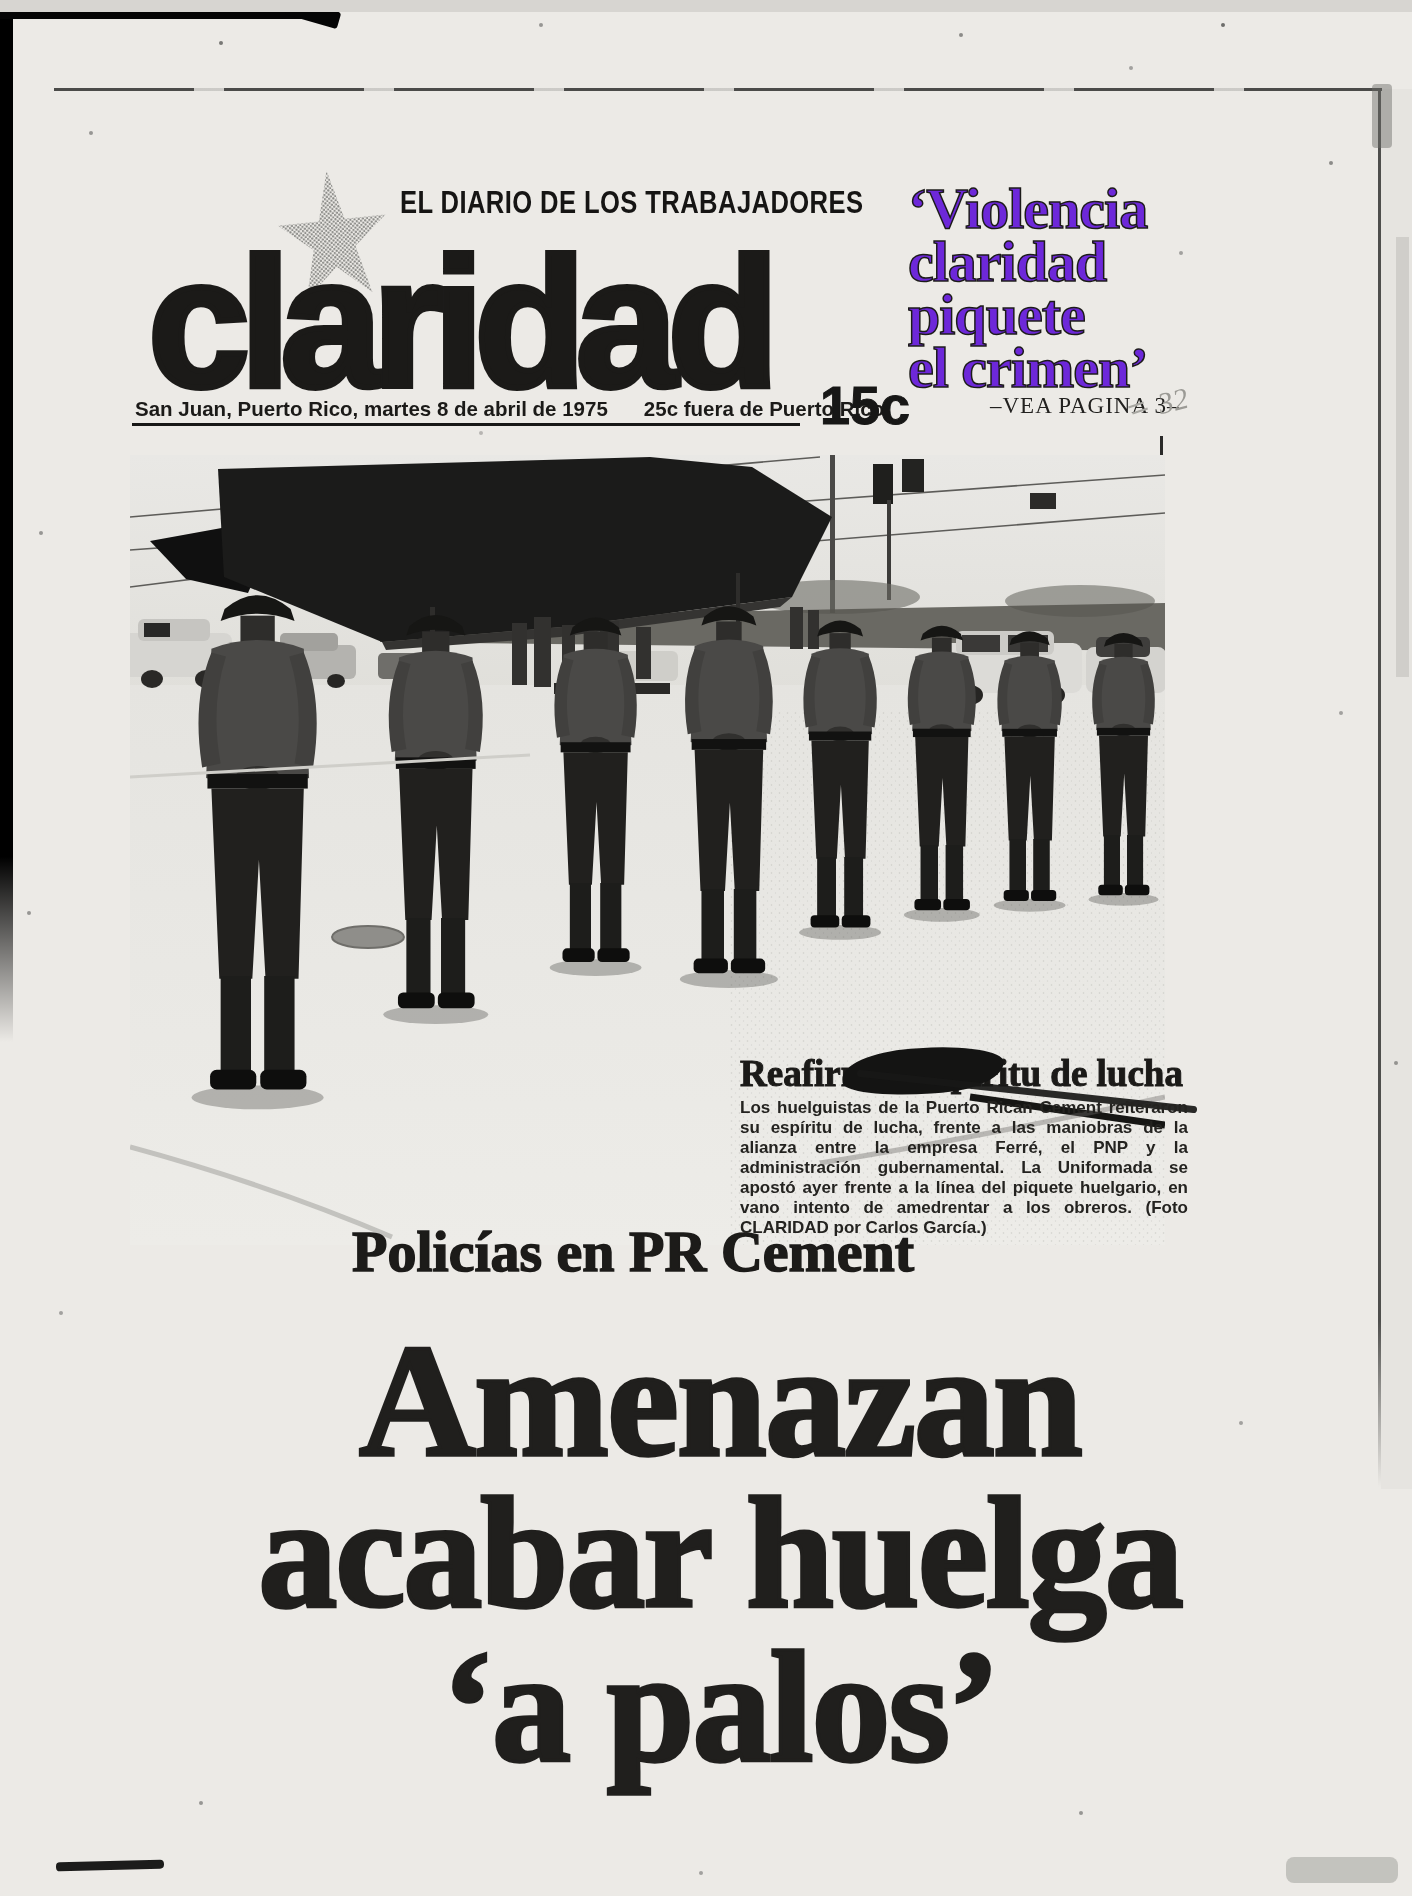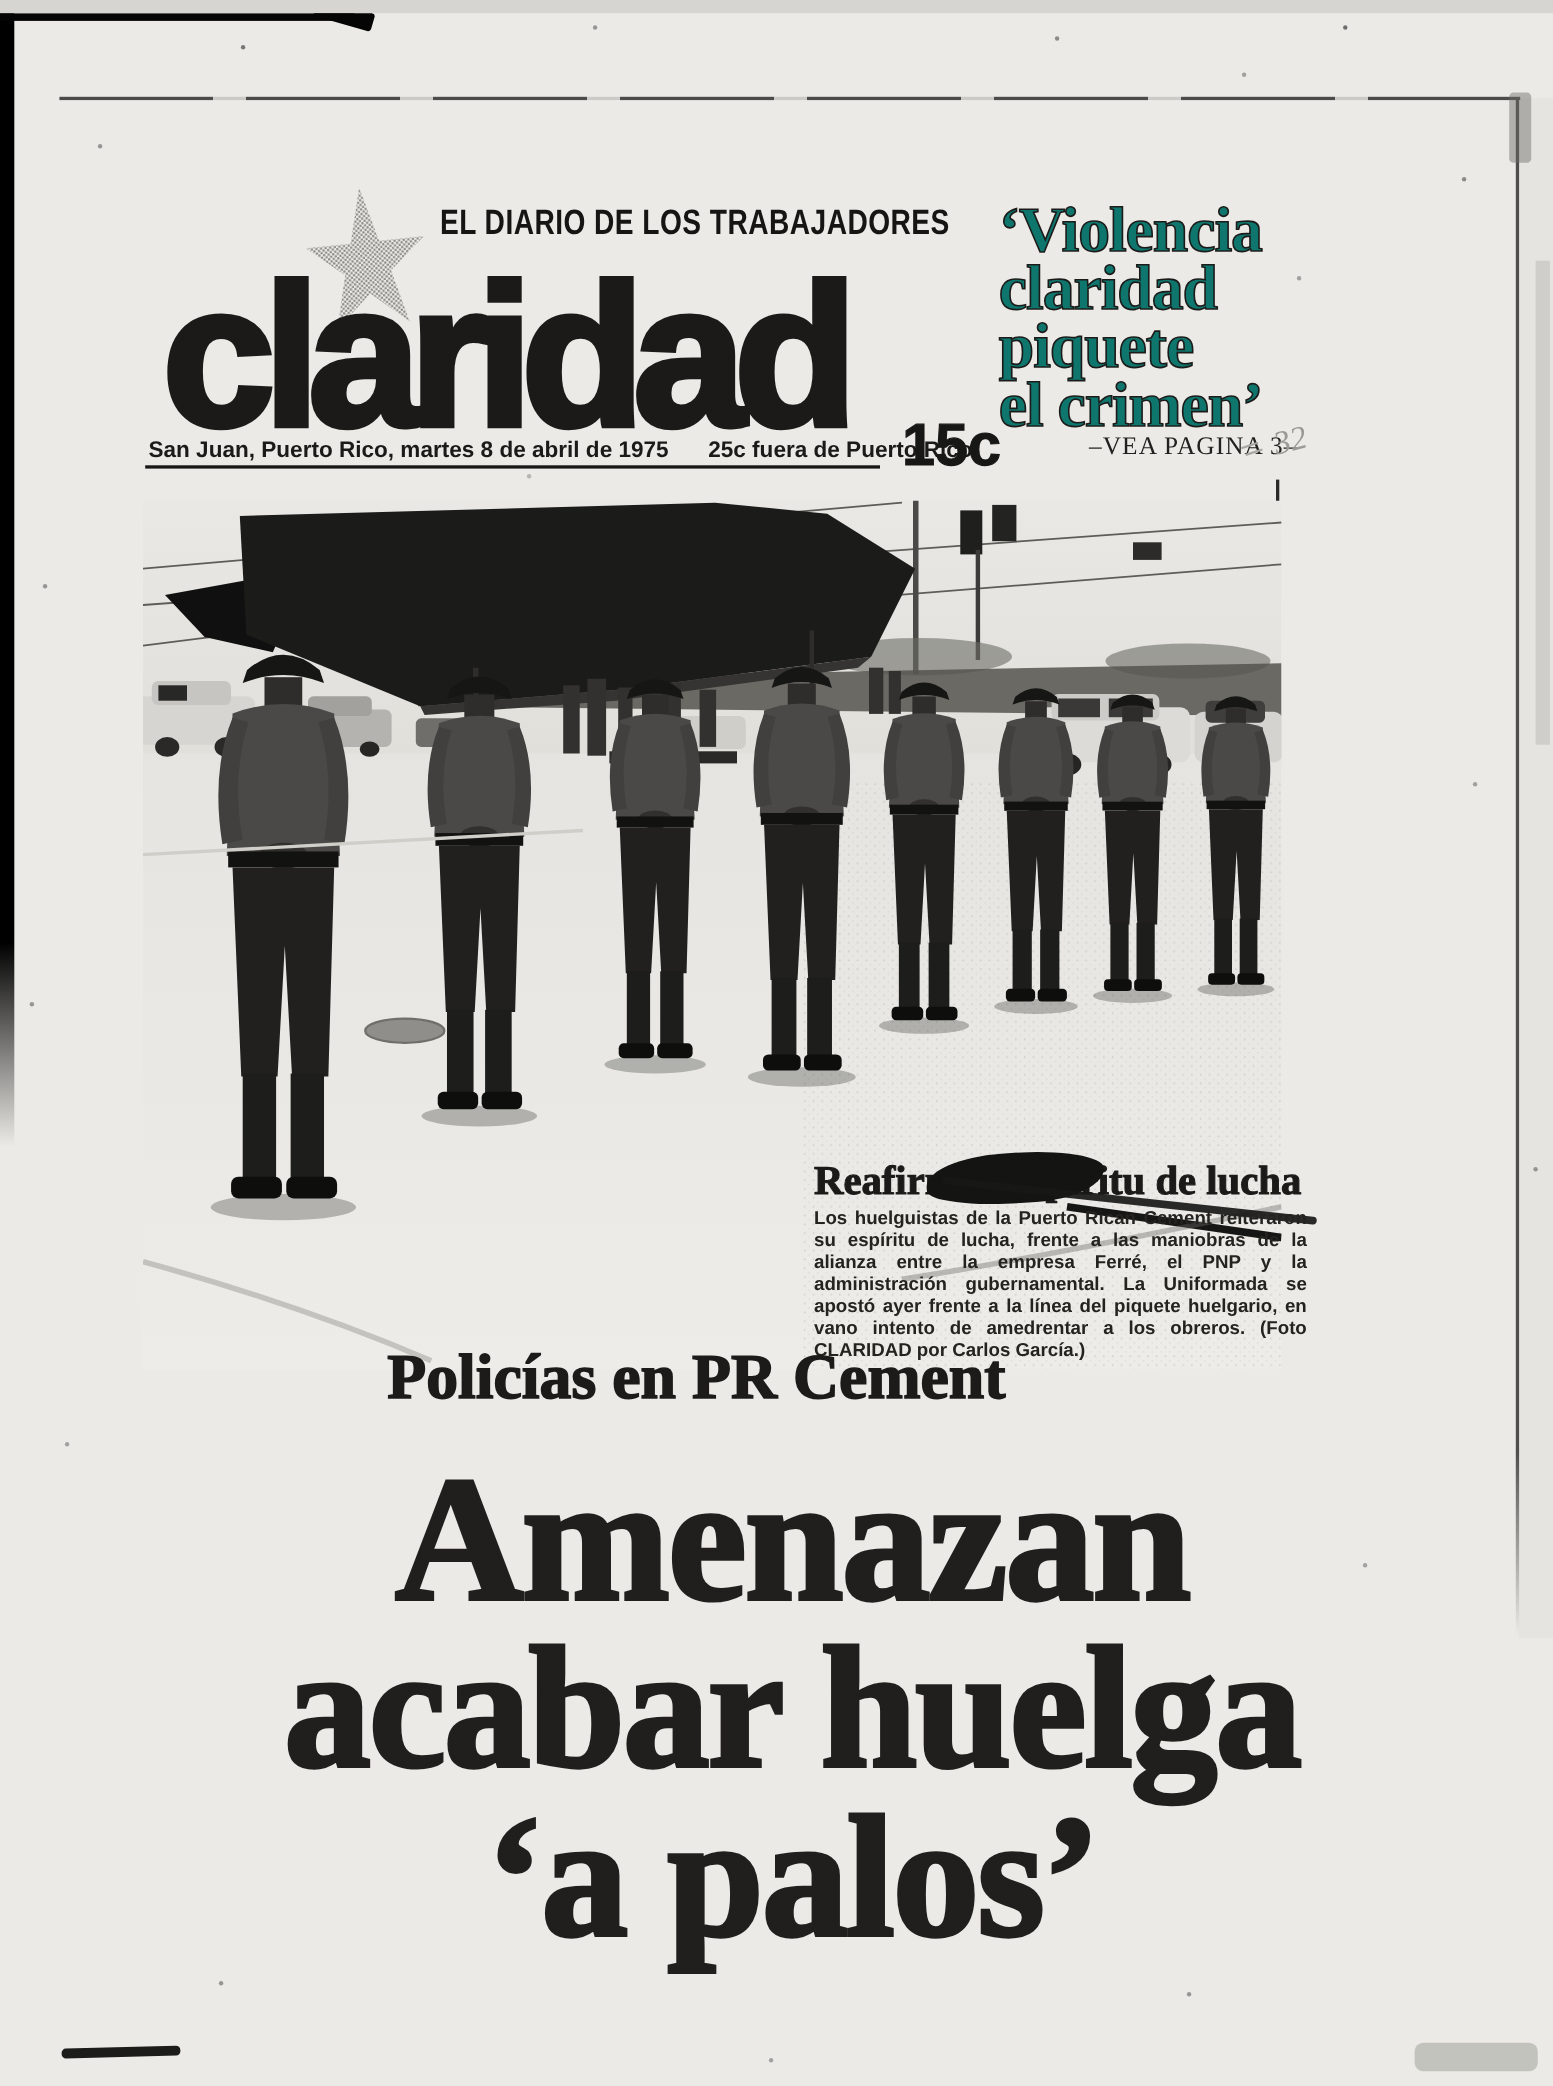--- a/index.html
+++ b/index.html
@@ -40,21 +40,21 @@
   
   .tagline{left:400px;top:172px;font-size:32px;font-weight:bold;white-space:nowrap;
     transform:scaleX(.8);transform-origin:left top;letter-spacing:.5px;color:#161514;}
   .wordmark{left:148px;top:219px;font-size:183px;line-height:183px;font-weight:bold;
     letter-spacing:-0.055em;color:#1b1a18;-webkit-text-stroke:6px #1b1a18;white-space:nowrap;}
   .dateline{left:135px;top:385px;font-size:20.5px;font-weight:bold;white-space:nowrap;color:#1b1a18;}
   .dateline .gap{display:inline-block;width:36px;}
   .rule{left:132px;top:411px;width:668px;height:3px;background:#171716;}
   .price{left:820px;top:362px;font-size:54px;font-weight:bold;-webkit-text-stroke:1px #171716;color:#171716;}
   
-  .lead{left:908px;top:170px;font-family:"Liberation Serif",serif;font-weight:bold;color:#0f766e;}
+  .lead{left:908px;top:170px;font-family:"Liberation Serif",serif;font-weight:bold;color:#6d28d9;}
   .lead .hline{font-size:58px;line-height:53px;letter-spacing:-1px;-webkit-text-stroke:1.5px #1c1b19;white-space:nowrap;}
   .lead-kicker{left:990px;top:381px;font-family:"Liberation Serif",serif;font-size:23px;
     letter-spacing:1px;color:#22211f;white-space:nowrap;text-align:right;}
   .pencil{left:1158px;top:372px;font-family:"Liberation Serif",serif;font-style:italic;
     font-size:30px;color:#9b9a95;transform:rotate(-14deg);}
   .pencil-tick{left:1128px;top:392px;width:16px;height:2px;background:#a8a7a2;transform:rotate(-18deg);
     box-shadow:2px 7px 0 0 #a8a7a2;}
   
   .photo{left:130px;top:443px;width:1035px;height:790px;}
   .cap-title{left:740px;top:1040px;font-family:"Liberation Serif",serif;font-weight:bold;

